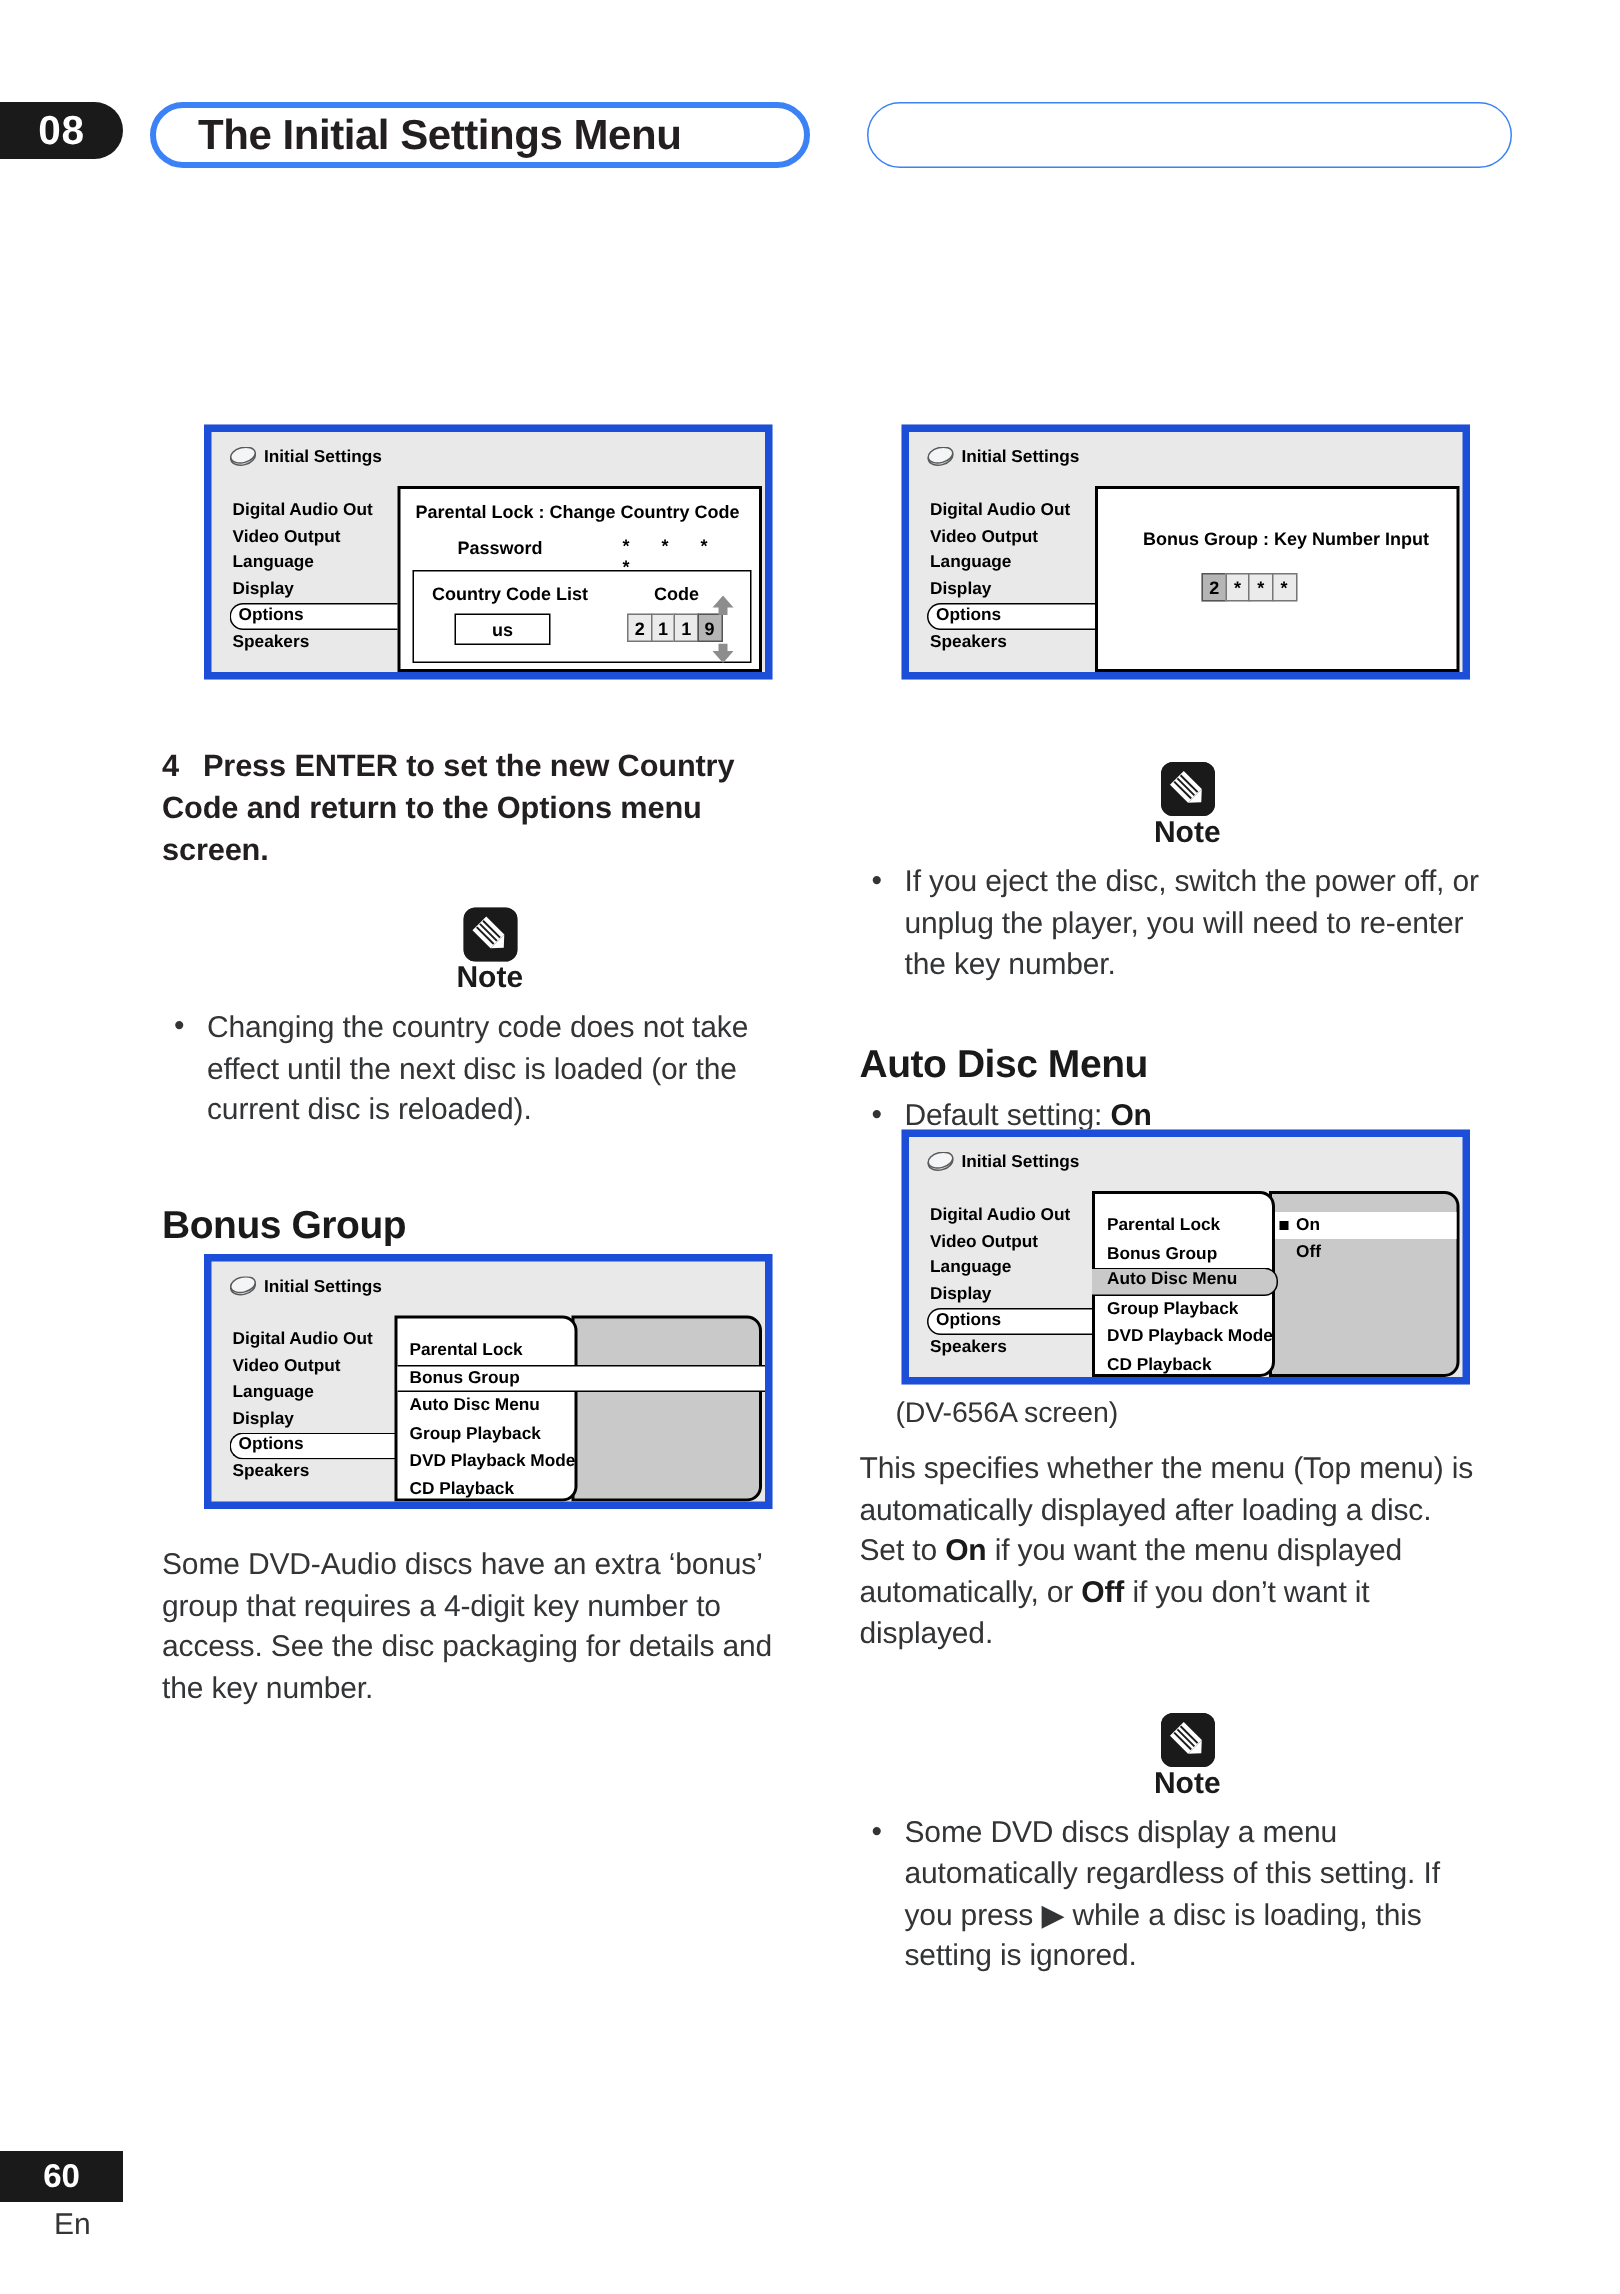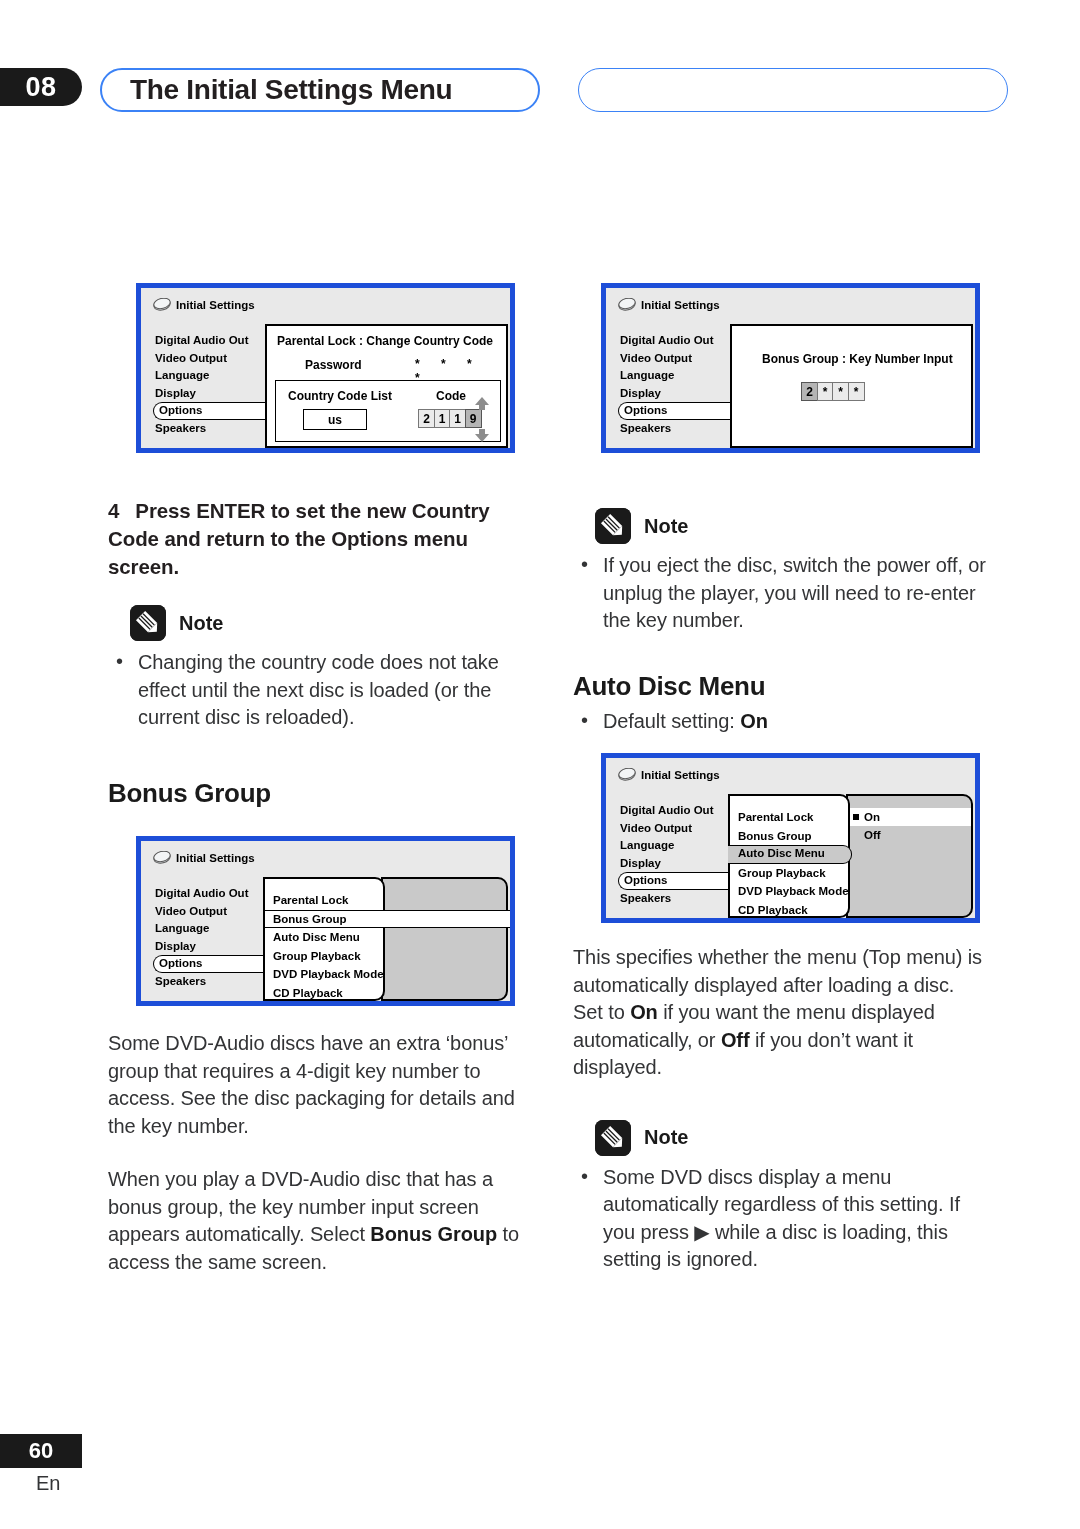--- a/index.html
+++ b/index.html
@@ -37,21 +37,21 @@
     font-weight: bold;
     display: flex;
     align-items: center;
     justify-content: center;
     letter-spacing: 0.5px;
   }
   .header-pill {
     position: absolute;
     top: 0;
     height: 44px;
-    border: 2px solid #3b82f6;
+    border: 4px solid #3b82f6;
     border-radius: 24px;
     background: #ffffff;
     display: flex;
     align-items: center;
     box-sizing: border-box;
   }
   .header-pill.left {
     left: 100px;
     width: 440px;
     padding-left: 28px;
@@ -97,21 +97,22 @@
     font-size: 26px;
     font-weight: bold;
     margin: 0;
     letter-spacing: -0.3px;
     color: #1a1a1a;
   }
 
   .note-head {
     display: flex;
     align-items: center;
-    gap: 13px;
+    gap: 0;
+    flex-direction: column;
   }
   .note-icon {
     width: 36px;
     height: 36px;
     background: #1a1a1a;
     border-radius: 8px;
     display: block;
   }
   .note-label {
     font-size: 20px;
@@ -473,23 +474,20 @@
     <div class="si sel-white" style="width:245px;">Bonus Group</div>
     <div class="si">Auto Disc Menu</div>
     <div class="si">Group Playback</div>
     <div class="si">DVD Playback Mode</div>
     <div class="si">CD Playback</div>
   </div>
 </div>
 
 <div class="col col-left" style="top:1030px;">
   <p class="body-p" style="margin:0;">Some DVD-Audio discs have an extra ‘bonus’ group that requires a 4-digit key number to access. See the disc packaging for details and the key number.</p>
-  <p class="body-p" style="margin:26px 0 0 0;">
-    <span>When you play a DVD-Audio disc that has a bonus group, the key number input screen appears automatically. Select </span><b>Bonus Group</b><span> to access the same screen.</span>
-  </p>
 </div>
 
 <div class="col col-right" style="top:508px;">
   <div class="note-head" style="padding-left:22px;">
     <span class="note-icon">
       <svg width="36" height="36" viewBox="0 0 36 36">
         <rect x="0" y="0" width="36" height="36" rx="8" fill="#1a1a1a"></rect>
         <g transform="rotate(-45 18 18)">
           <rect x="11.5" y="7.5" width="13" height="17" fill="#ffffff"></rect>
           <polygon points="11.5,24.5 24.5,24.5 18,30.5" fill="#ffffff"></polygon>
@@ -543,20 +541,21 @@
     <div class="si">Parental  Lock</div>
     <div class="si">Bonus Group</div>
     <div class="si sel-gray" style="width:124px;">Auto Disc Menu</div>
     <div class="si">Group Playback</div>
     <div class="si">DVD Playback Mode</div>
     <div class="si">CD Playback</div>
   </div>
 </div>
 
 <div class="col col-right" style="top:932px;">
+  <div class="caption">(DV-656A screen)</div>
 
   <p class="body-p" style="margin:12px 0 0 0;">
     <span>This specifies whether the menu (Top menu) is automatically displayed after loading a disc. Set to </span><b>On</b><span> if you want the menu displayed automatically, or </span><b>Off</b><span> if you don’t want it displayed.</span>
   </p>
 
   <div class="note-head" style="margin-top:38px; padding-left:22px;">
     <span class="note-icon">
       <svg width="36" height="36" viewBox="0 0 36 36">
         <rect x="0" y="0" width="36" height="36" rx="8" fill="#1a1a1a"></rect>
         <g transform="rotate(-45 18 18)">

